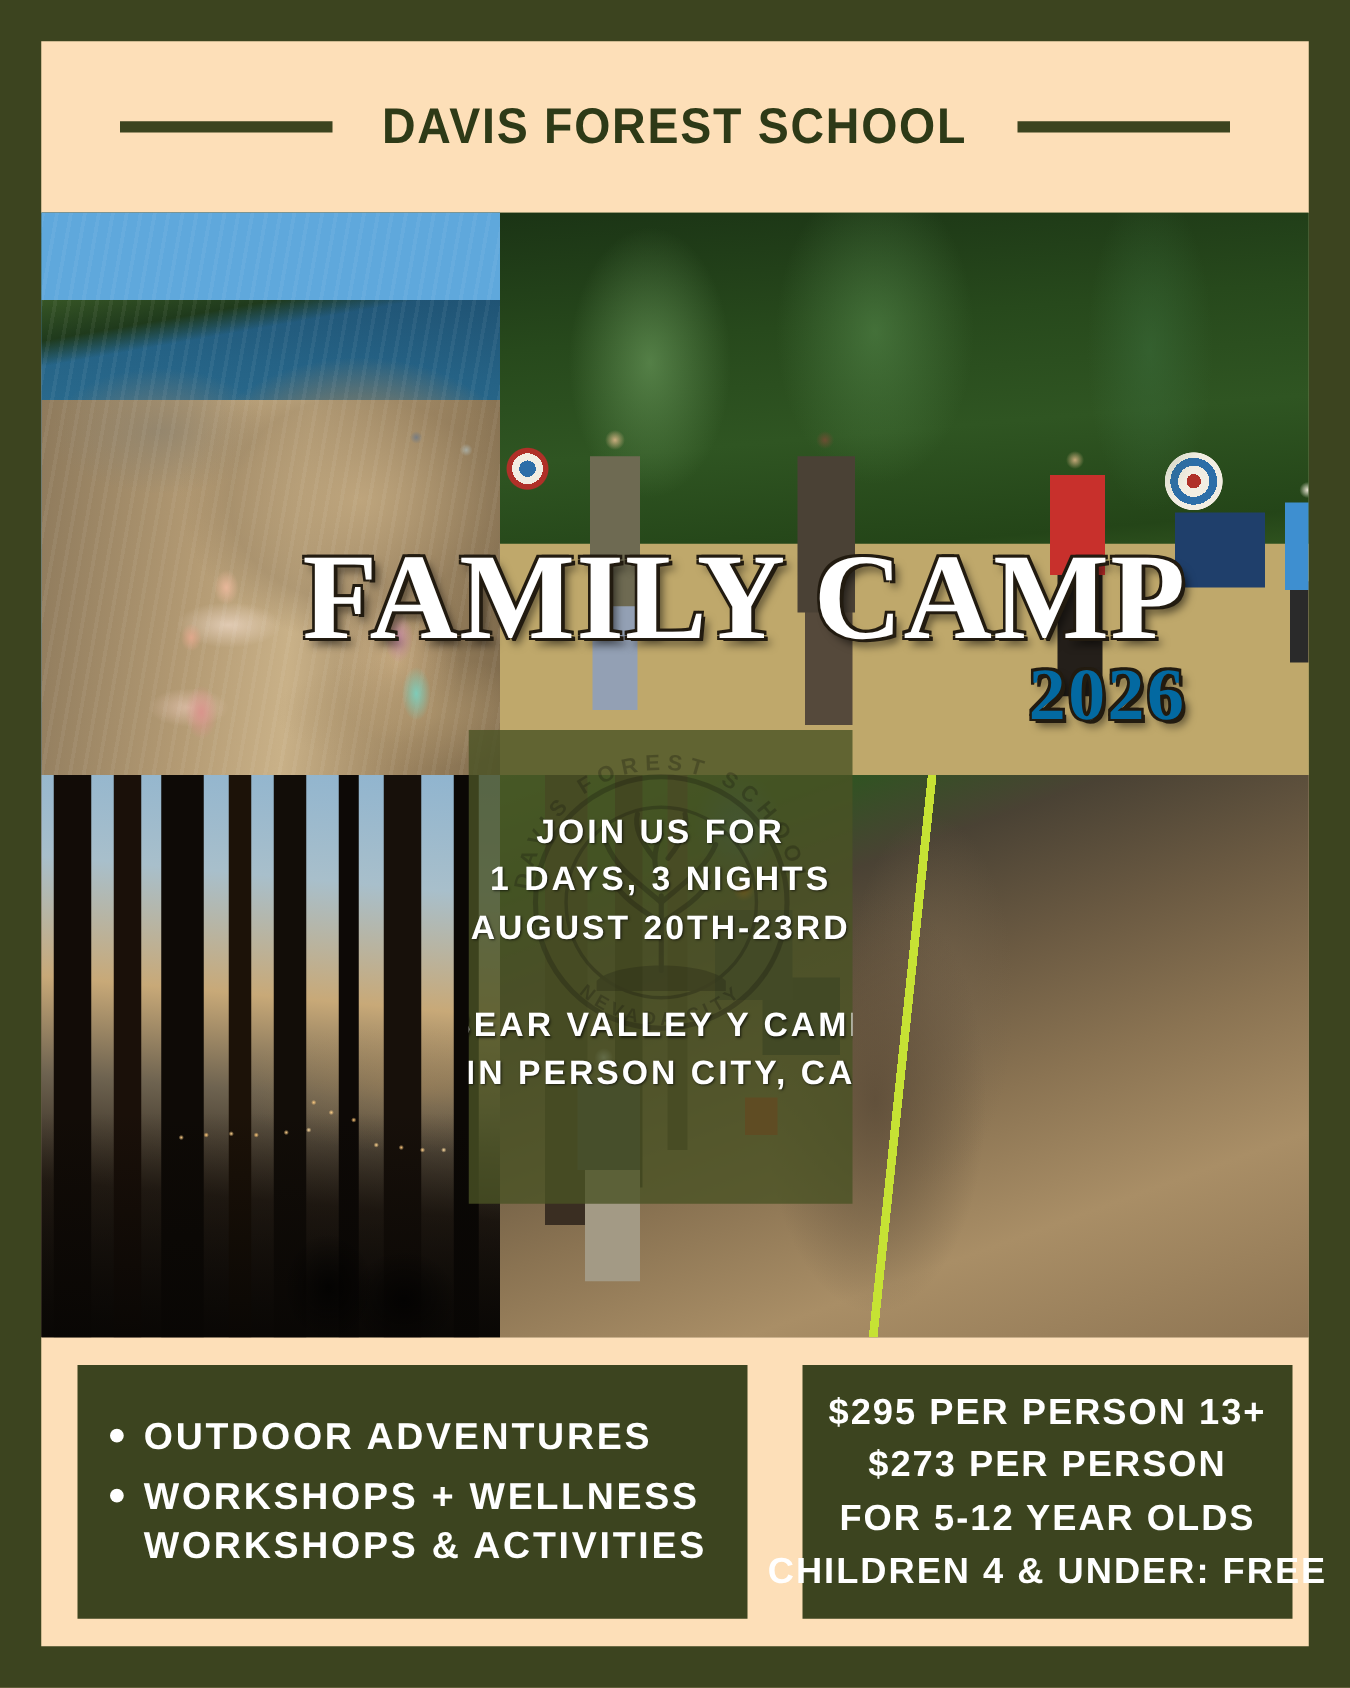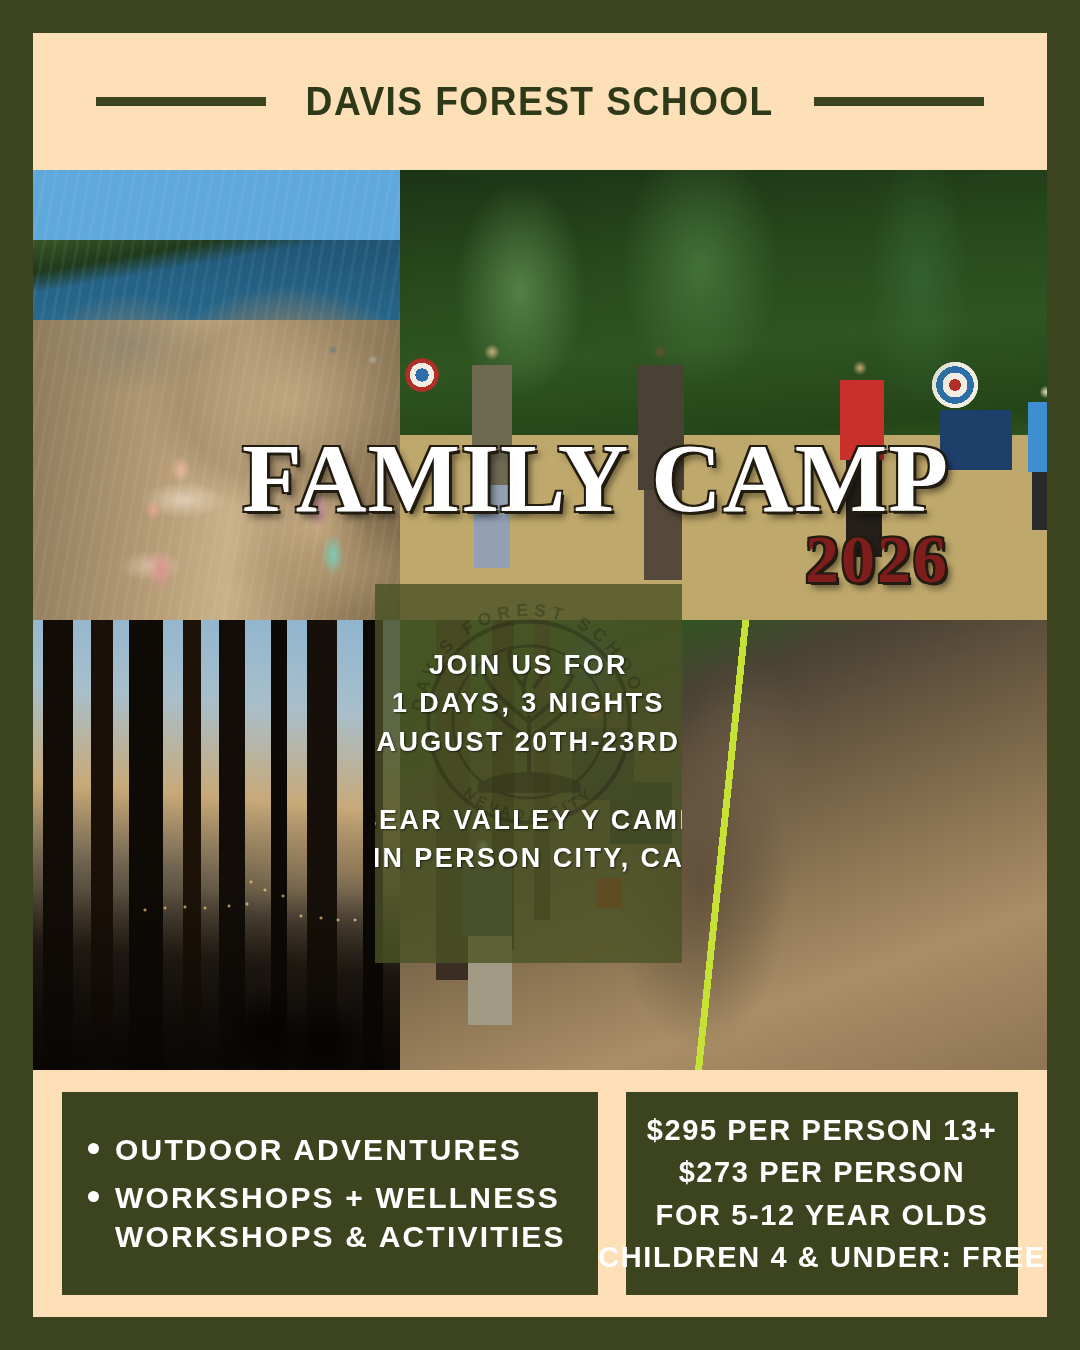--- a/index.html
+++ b/index.html
@@ -231,23 +231,23 @@
     line-height: 0.96;
     color: #FFFFFF;
     letter-spacing: 1px;
     text-shadow:
       3px 3px 0 #221B10, -2px 2px 0 #221B10, 2px -2px 0 #221B10,
       -2px -2px 0 #221B10, 5px 6px 7px rgba(0,0,0,.55);
   }
   .title-year {
     font-family: "Liberation Serif", "DejaVu Serif", serif;
     font-weight: 700;
-    font-size: 68px;
+    font-size: 59px;
     line-height: 1.02;
-    color: #7f1d1d;
+    color: #0369a1;
     letter-spacing: 2px;
     text-shadow:
       3px 3px 0 #221B10, -2px 2px 0 #221B10, 2px -2px 0 #221B10,
       -2px -2px 0 #221B10, 5px 6px 7px rgba(0,0,0,.55);
   }
 
   
   .details {
     position: absolute;
     left: 342px;
@@ -292,21 +292,21 @@
 
   
   .bottom {
     position: absolute;
     left: 29px;
     top: 1059px;
     width: 956px;
     height: 203px;
     display: grid;
     grid-template-columns: 536px 392px;
-    column-gap: 28px;
+    column-gap: 44px;
   }
   .panel {
     background: #3C441F;
     display: flex;
     flex-direction: column;
     justify-content: center;
   }
   .panel-features { padding: 10px 16px 10px 26px; }
   .panel-pricing { padding: 10px 14px; align-items: center; }
 

